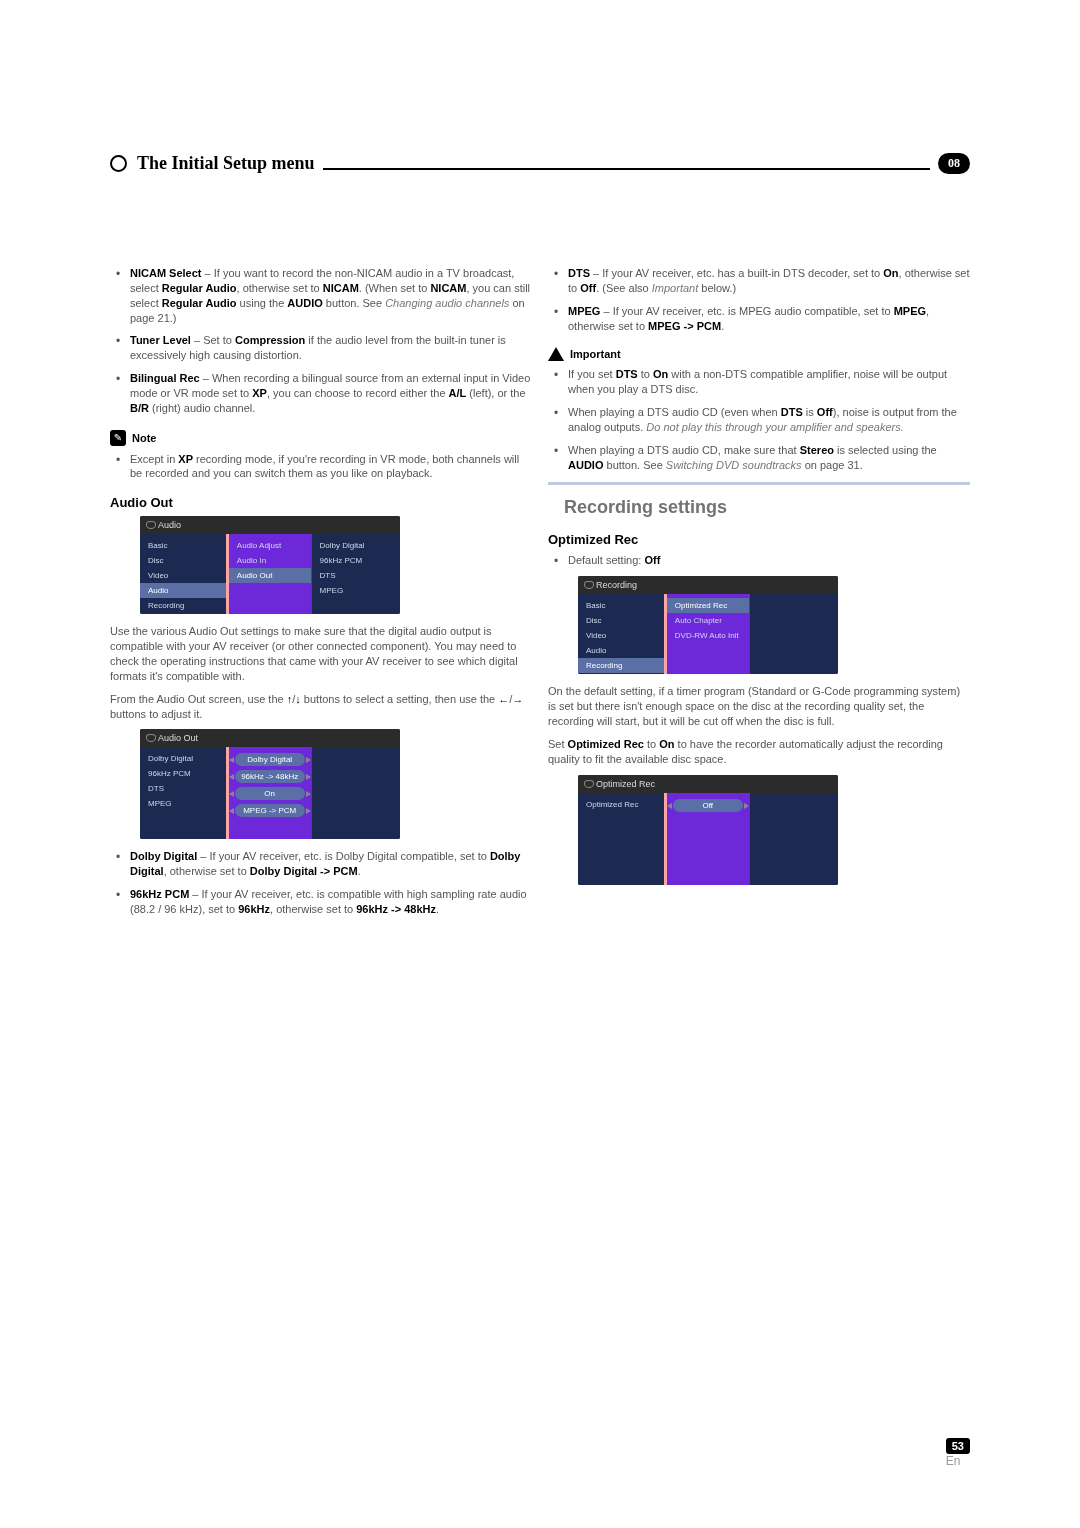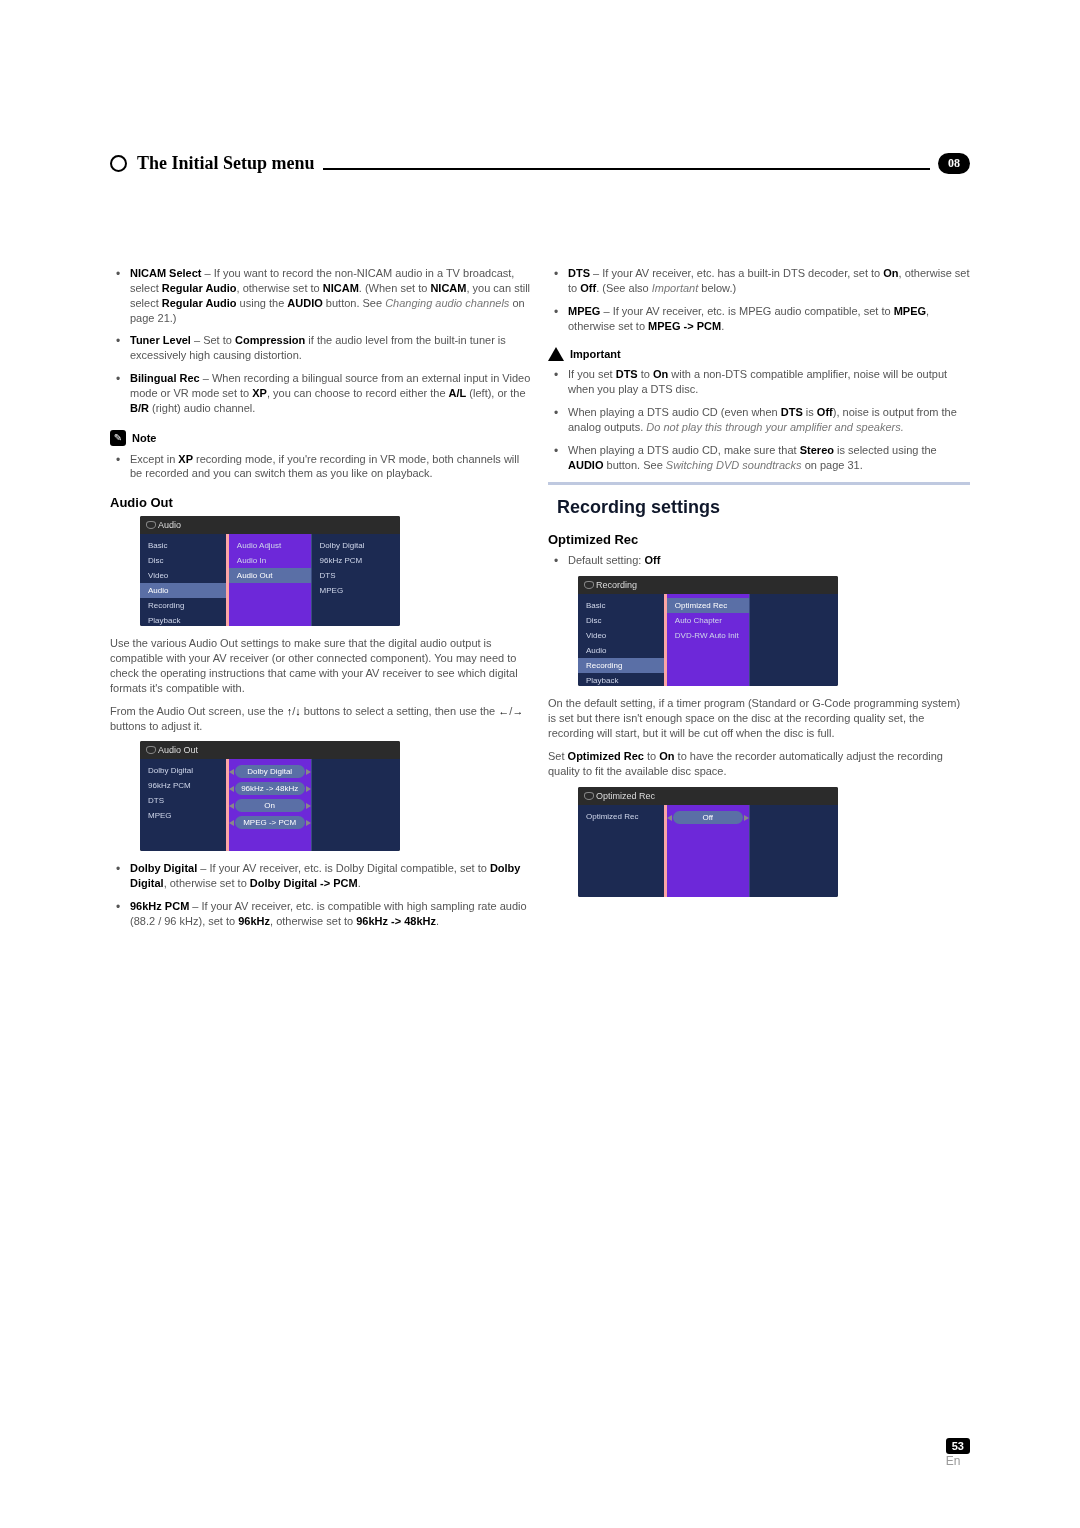--- a/index.html
+++ b/index.html
@@ -84,22 +84,22 @@
     position: relative;
   }
   .callout .label { font-weight: bold; font-size: 11px; color: #000; }
   .section-h3 {
     font-size: 13px; font-weight: bold; color: #000;
     margin: 14px 0 6px 0;
   }
   .h2 {
     font-size: 18px;
     font-weight: bold;
-    color: #0f172a;
-    margin: 10px 0 10px 9px;
+    color: #737373;
+    margin: 10px 0 10px 16px;
   }
   .hr-top { border-top: 3px solid #bfc9e0; margin: 10px 0 12px 0; }
   .body-p { color: #555; line-height: 1.35; margin-bottom: 8px; }
   .body-p .b { color: #000; }
   .screenshot {
     background: #222;
     border-radius: 2px;
     padding: 0;
     width: 260px;
     margin: 4px 0 10px 30px;
@@ -118,21 +118,21 @@
     content: "";
     position: absolute;
     left: 6px; top: 5px;
     width: 8px; height: 6px;
     border: 1px solid #888;
     border-radius: 40% 40% 50% 50%;
   }
   .screenshot .body {
     background: #1c2a52;
     display: flex;
-    height: 92px;
+    height: 80px;
   }
   .screenshot .body .navcol {
     width: 33%;
     padding: 4px 0;
     display: flex;
     flex-direction: column;
   }
   .screenshot .body .navcol .item {
     padding: 3px 8px;
     color: #cfd6ea;

